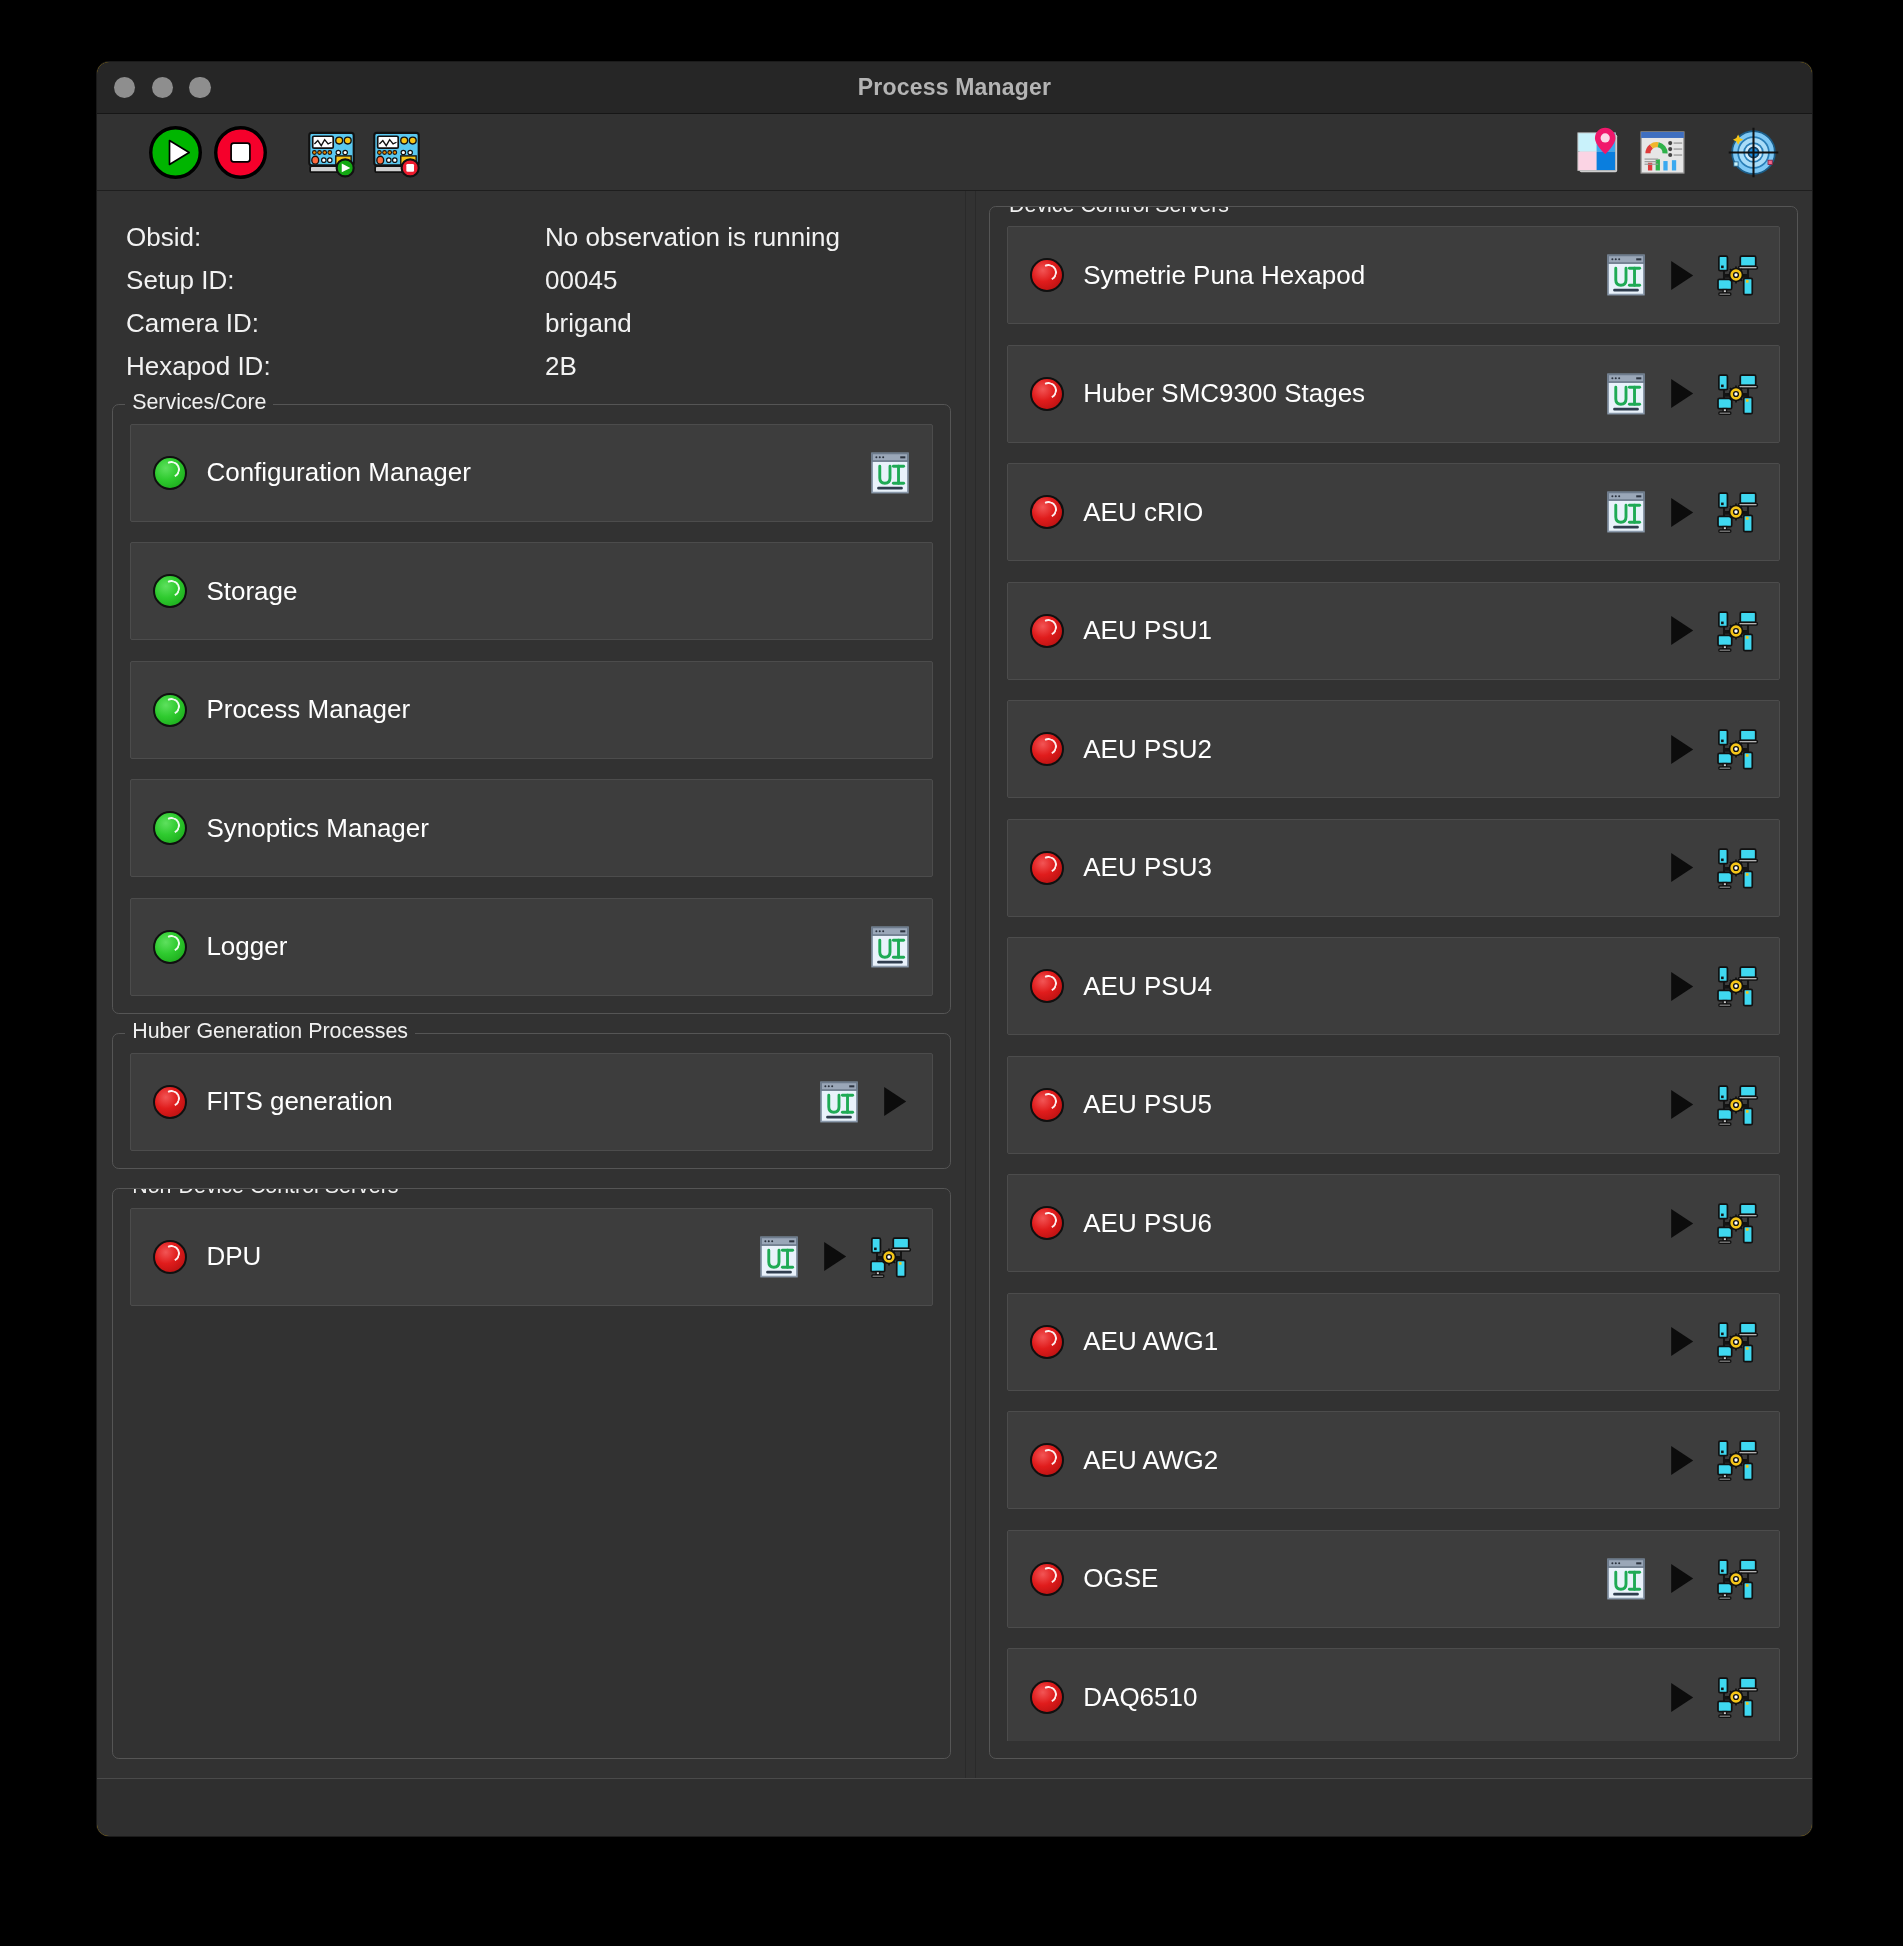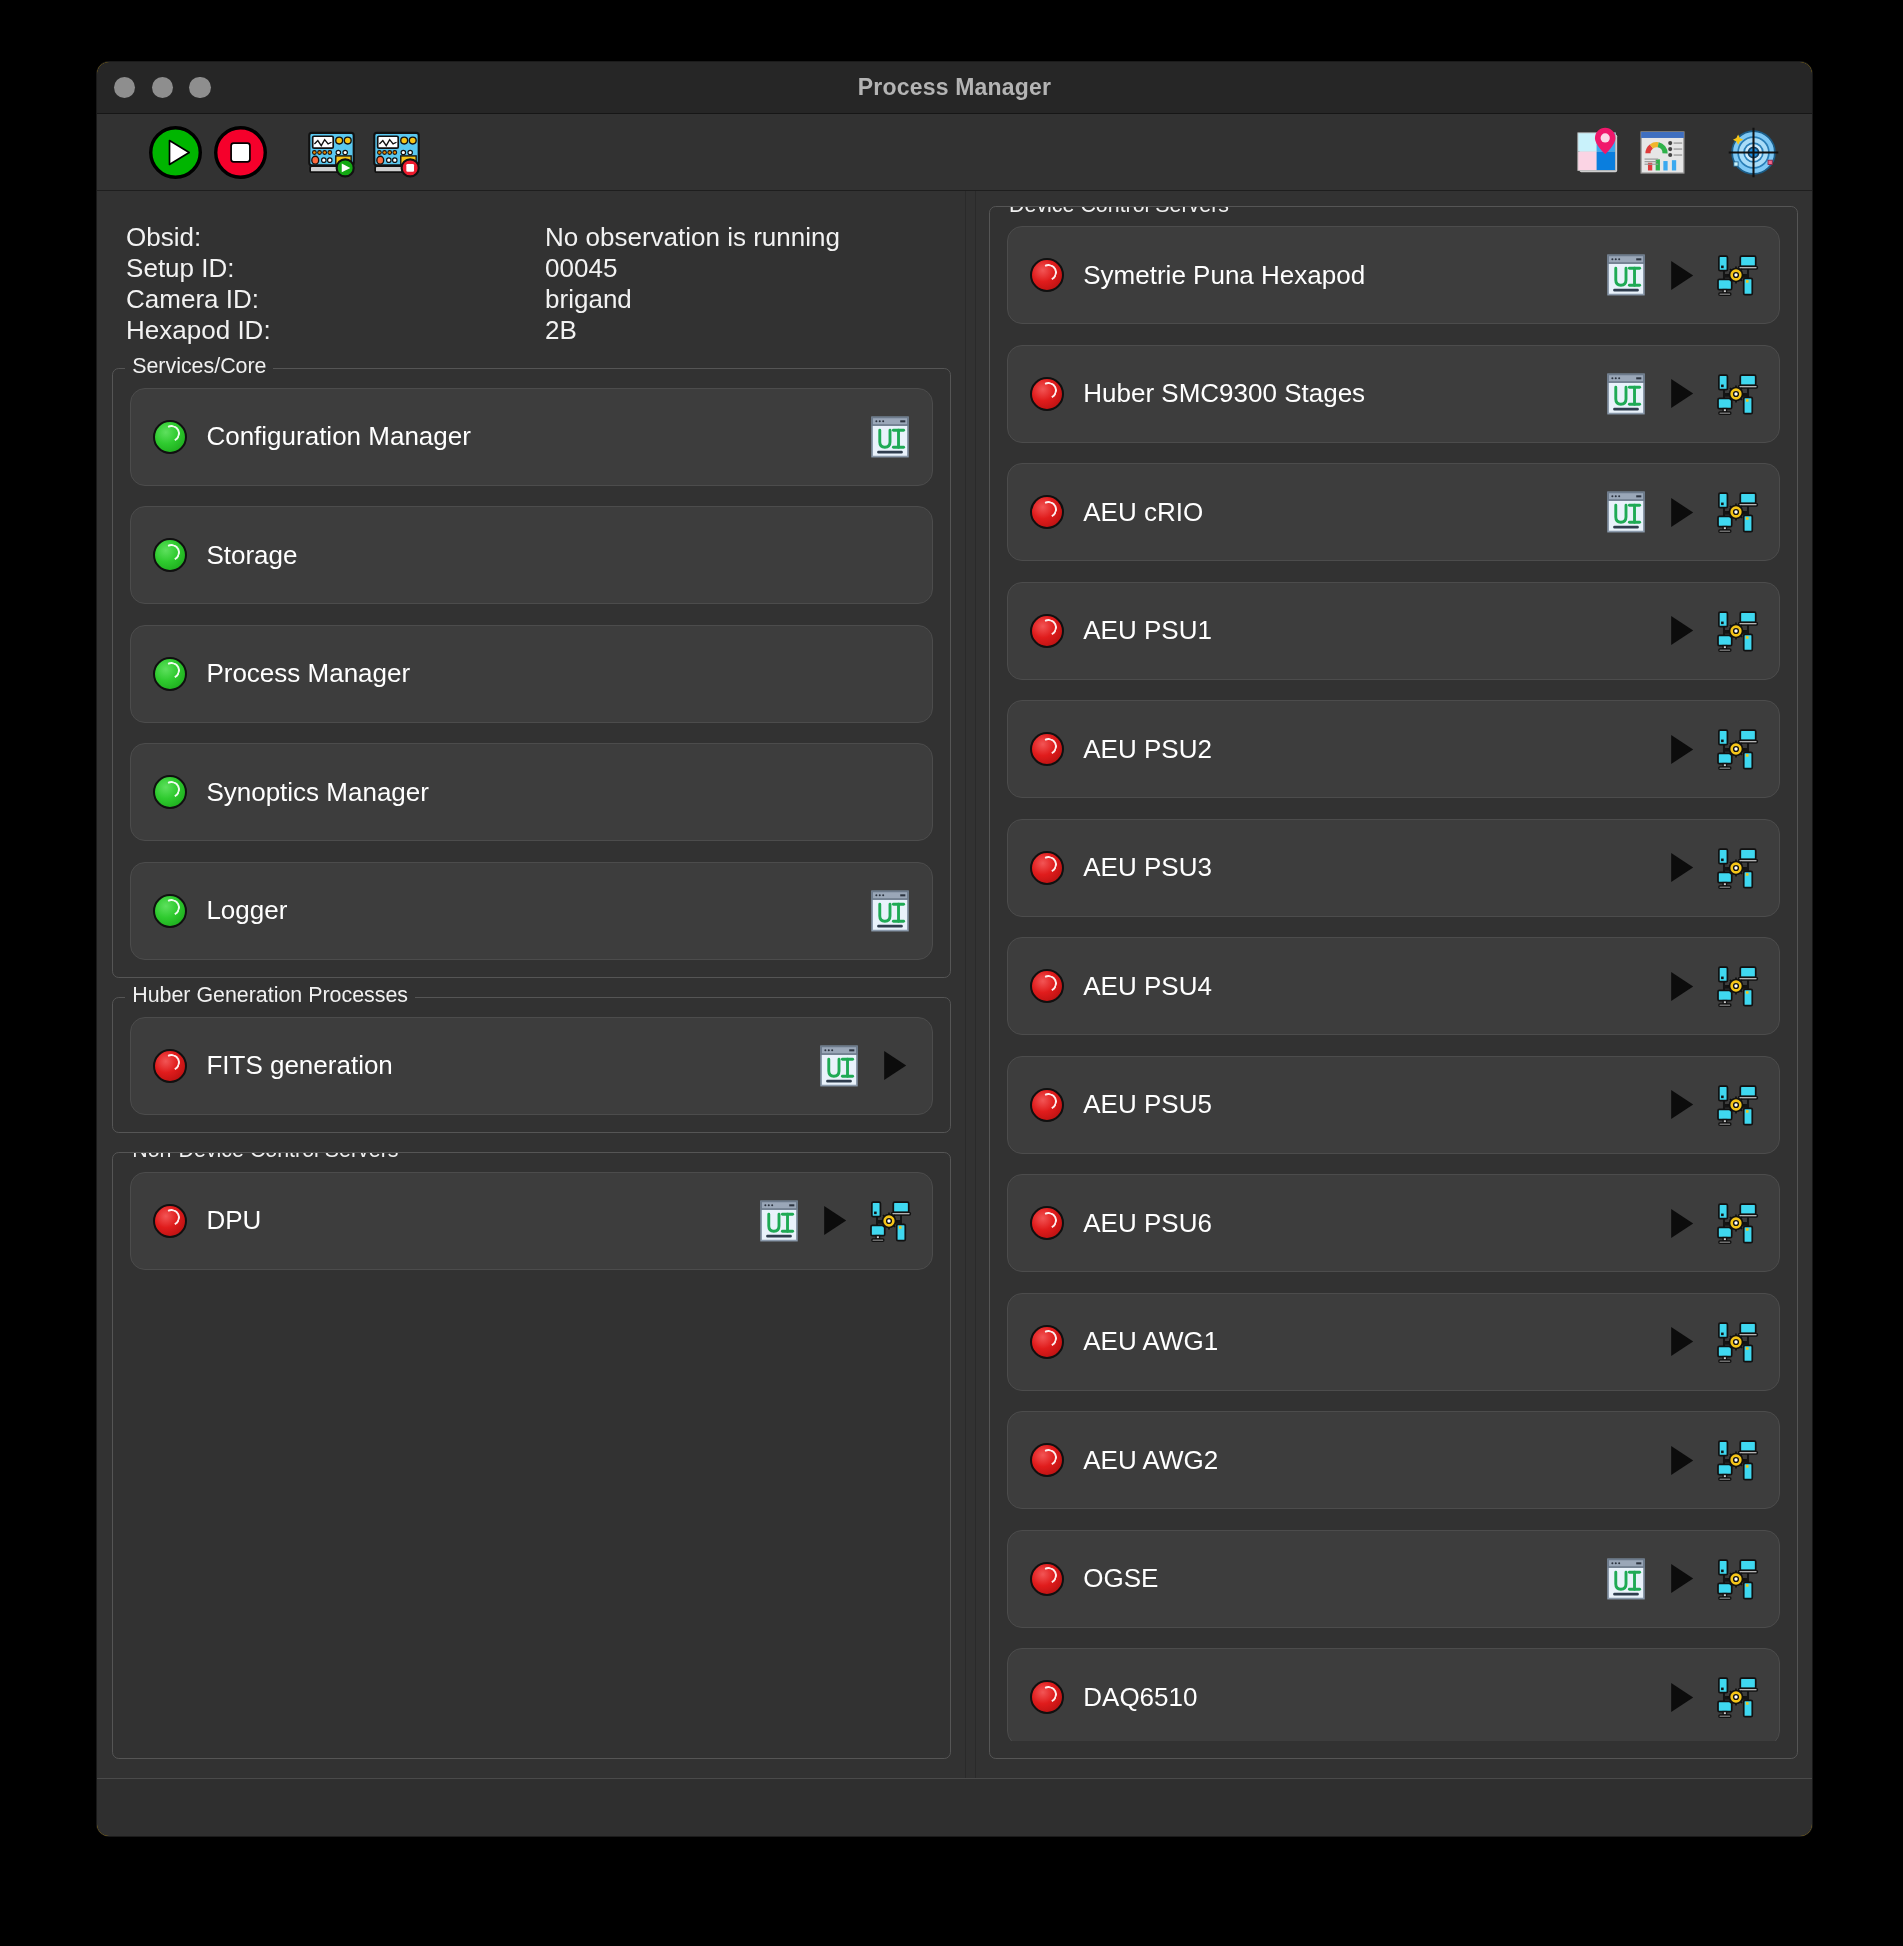--- a/index.html
+++ b/index.html
@@ -135,20 +135,21 @@
     overflow: hidden;
     display: flex;
     flex-direction: column;
     min-width: 0;
   }
 
   
   .info {
     display: grid;
     grid-template-columns: 419px 1fr;
+    row-gap: 12px;
     margin: 15.4px 0 22px 13.7px;
   }
   .info .k { color: #f2f2f2; font-size: 26px; }
   .info .v { color: #f2f2f2; font-size: 26px; }
 
   
   .group {
     border: 0.9px solid #555555;
     border-radius: 6.8px;
     margin-bottom: 19px;
@@ -168,21 +169,21 @@
     line-height: 27px;
     white-space: nowrap;
   }
   .group.grow { flex: 1 1 auto; min-height: 0; overflow: hidden; }
 
   
   .row {
     height: 98px;
     box-sizing: border-box;
     border: 0.9px solid #4c4c4c;
-    border-radius: 15px;
+    border-radius: 2px;
     background: #3d3d3d;
     display: flex;
     align-items: center;
     padding: 0 19px 0 22px;
     margin-bottom: 20.5px;
   }
   .row:last-child { margin-bottom: 0; }
   .row .label {
     color: #ffffff;
     font-size: 26px;

